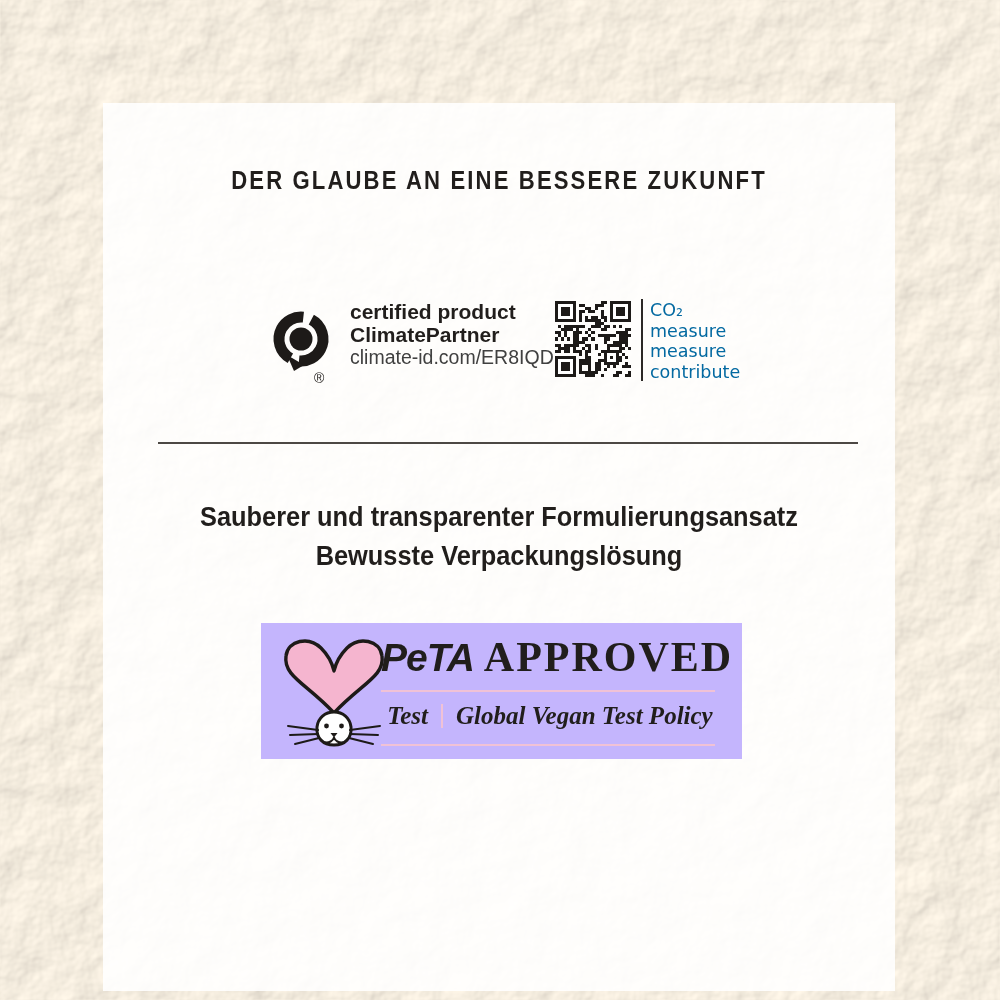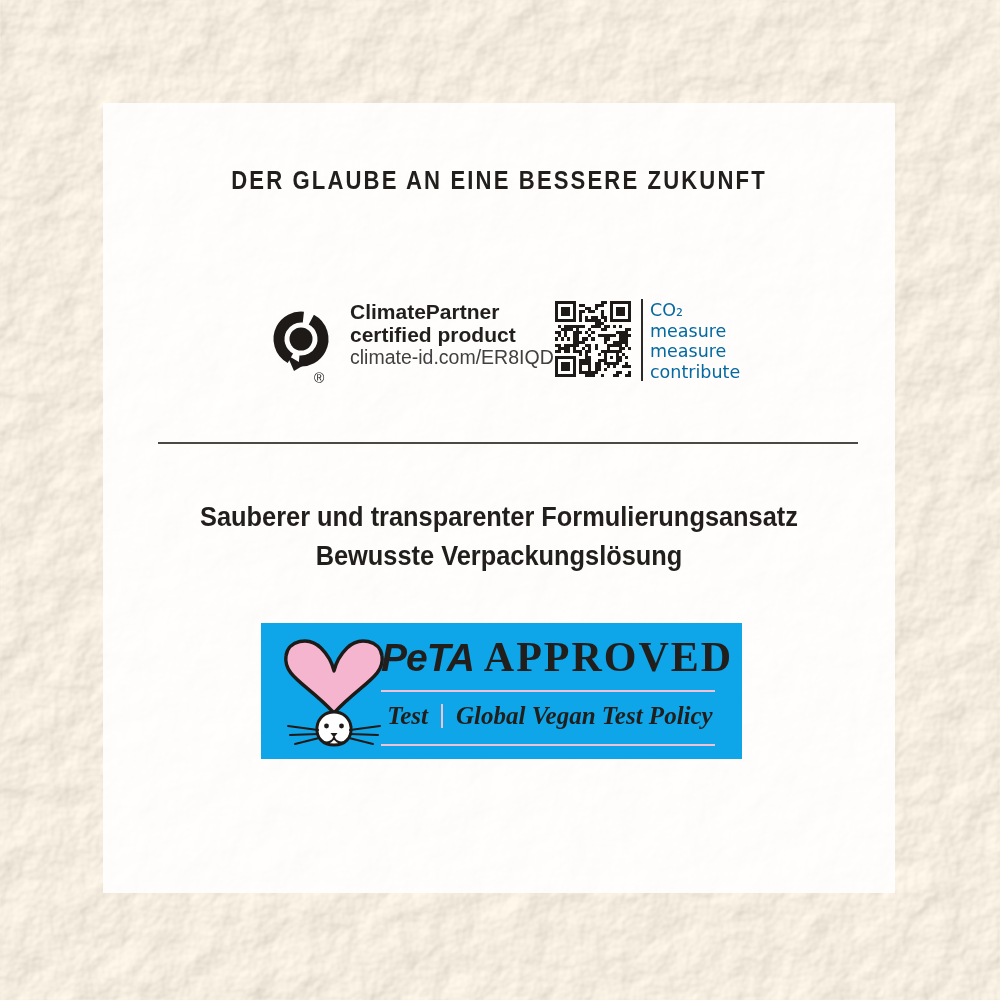--- a/index.html
+++ b/index.html
@@ -1,20 +1,20 @@
 <!DOCTYPE html>
 <html><head>
 <meta charset="utf-8">
 <style>
   html,body{margin:0;padding:0;background:#d9cbb6;}
   .stage{position:relative;width:1000px;height:1000px;overflow:hidden;
          font-family:"Liberation Sans",sans-serif;color:#211e1c;}
   .fleece{position:absolute;left:0;top:0;width:1000px;height:1000px;display:block;}
 
-  .panel{position:absolute;left:103px;top:103px;width:792px;height:790px;
+  .panel{position:absolute;left:103px;top:103px;width:792px;height:888px;
          background:rgba(255,255,255,0.88);}
 
   .headline{position:absolute;left:0;top:62px;width:792px;text-align:center;
             font-size:26px;font-weight:bold;letter-spacing:2.5px;
             transform:scaleX(0.85);transform-origin:center;white-space:nowrap;}
 
   
   .cp-logo{position:absolute;left:158px;top:194px;}
   .cp-text{position:absolute;left:247px;top:198px;line-height:22.5px;white-space:nowrap;}
   .cp-text .b{font-weight:bold;font-size:21px;}
@@ -25,21 +25,21 @@
        font-size:17.5px;line-height:20.5px;color:#0369a1;}
 
   .hr{position:absolute;left:55px;top:339px;width:700px;height:2px;background:#4c4844;}
 
   .claim{position:absolute;left:0;width:792px;text-align:center;font-weight:bold;
          font-size:27px;white-space:nowrap;transform:scaleX(0.94);transform-origin:center;}
   .claim1{top:399px;}
   .claim2{top:438px;}
 
   
-  .peta{position:absolute;left:158px;top:520px;width:481px;height:136px;background:#0ea5e9;}
+  .peta{position:absolute;left:158px;top:520px;width:481px;height:136px;background:#c4b5fd;}
   .bunny{position:absolute;left:10px;top:8px;}
   .peta-right{position:absolute;left:120px;top:0;width:338px;height:136px;}
   .peta-title{position:absolute;left:0;top:10px;width:338px;text-align:center;white-space:nowrap;}
   .peta-word{font-family:"Liberation Sans",sans-serif;font-style:italic;font-weight:bold;
              font-size:39px;letter-spacing:-1px;margin-right:10px;}
   .approved{font-family:"Liberation Serif",serif;font-weight:bold;font-size:42px;letter-spacing:2px;}
   .pink-rule{position:absolute;left:0;width:334px;height:2px;}
   .rule1{top:67px;}
   .rule2{top:121px;}
   .peta-sub{position:absolute;left:0;top:79px;width:338px;text-align:center;white-space:nowrap;
@@ -71,22 +71,22 @@
     <svg class="cp-logo" width="80" height="92" viewBox="0 0 80 92">
       <g transform="translate(40,42)">
         <circle r="22" fill="none" stroke="#1d1a18" stroke-width="11" stroke-dasharray="60 9 60 9.3" transform="rotate(-62)"></circle>
         <circle r="11.5" fill="#1d1a18"></circle>
         <path d="M -14,16 L -7,32 L 3,26 Z" fill="#1d1a18"></path>
       </g>
       <text x="53" y="86" font-size="14" font-family="Liberation Sans, sans-serif" fill="#1d1a18">®</text>
     </svg>
 
     <div class="cp-text">
+      <div class="b">certified product</div>
       <div class="b">ClimatePartner</div>
-      <div class="b">certified product</div>
       <div class="r">climate-id.com/ER8IQD</div>
     </div>
 
     <svg id="qr" class="qr" width="76" height="76" viewBox="0 0 25 25" shape-rendering="crispEdges">
         <g fill="#1d1a18">
           <rect x="15" y="0" width="1" height="1"></rect>
           <rect x="16" y="0" width="1" height="1"></rect>
           <rect x="8" y="1" width="1" height="1"></rect>
           <rect x="9" y="1" width="1" height="1"></rect>
           <rect x="13" y="1" width="1" height="1"></rect>

